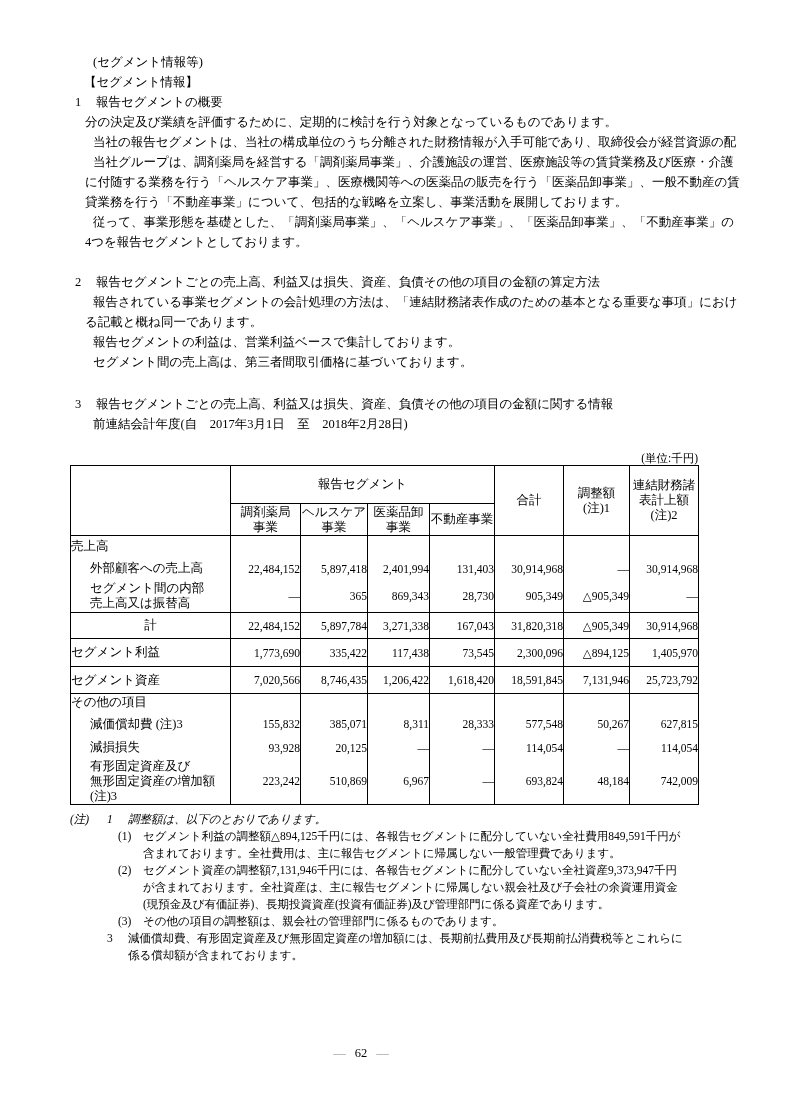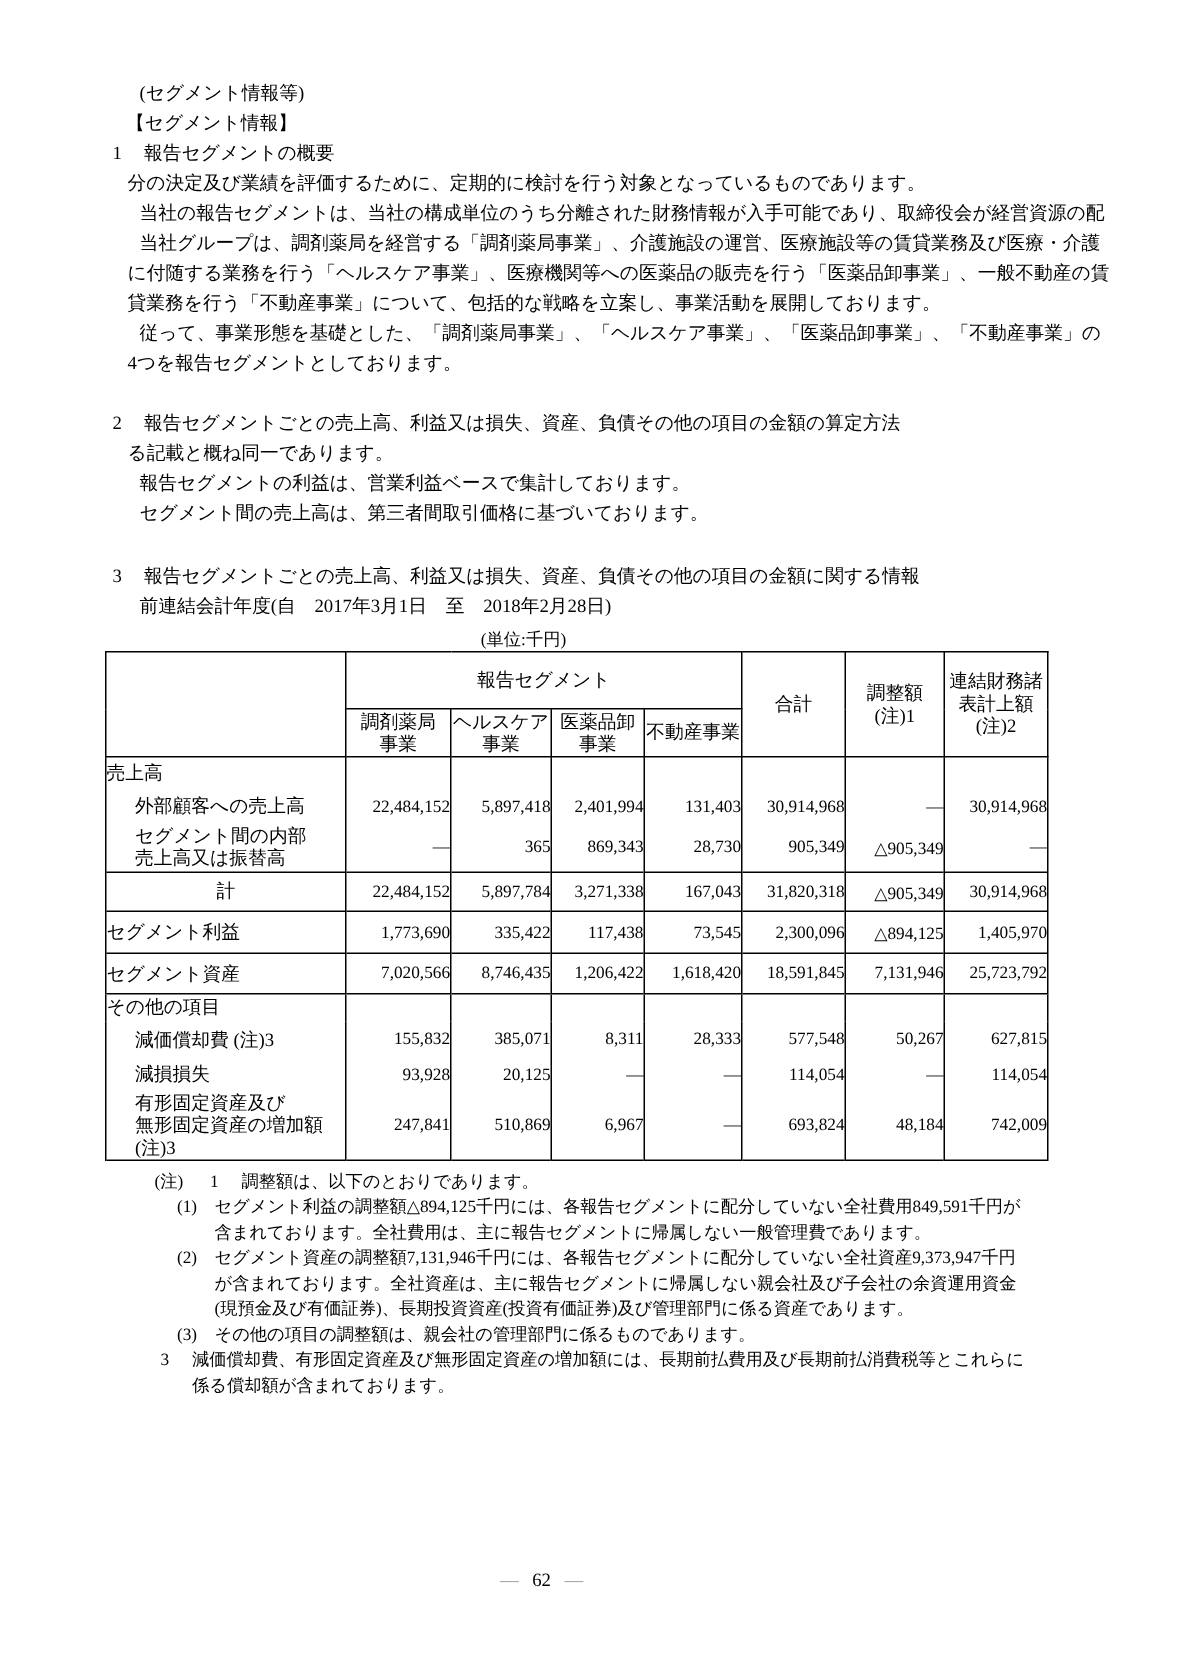--- a/index.html
+++ b/index.html
@@ -11,21 +11,21 @@
   .line{font-size:12.5px;line-height:20px;white-space:nowrap;}
   .subtitle{margin:52px 0 0 93px;}
   .title{margin-left:84px;}
   .sech{margin-left:75px;}
   .secnum{display:inline-block;width:21px;}
   .bl{margin-left:85px;}
   .bl.fi{margin-left:93px;}
   .gap-s2{margin-top:20px;}
   .gap-s3{margin-top:22px;}
   .period{margin-left:93px;}
-  .unit{width:698px;text-align:center;font-size:11.5px;line-height:14px;margin-top:6px;white-space:nowrap;}
+  .unit{width:698px;text-align:right;font-size:11.5px;line-height:14px;margin-top:17px;white-space:nowrap;}
 
   table.seg{
     margin-left:70px;width:628px;border-collapse:collapse;table-layout:fixed;
     border:1px solid #000;
   }
   table.seg th{
     border:1px solid #000;font-weight:normal;text-align:center;vertical-align:middle;
     font-size:12.5px;line-height:15px;padding:0;
   }
   table.seg td{
@@ -36,21 +36,21 @@
   td.lbl{padding-left:6px;font-size:12.5px;line-height:15px;white-space:nowrap;}
   td.lbl.ind{padding-left:19px;}
   td.lbl.ctr{text-align:center;padding-left:0;}
   td.num{text-align:right;padding-right:5px;font-size:11.5px;white-space:nowrap;}
 
   .notes{margin-top:6px;font-size:11.5px;line-height:17px;}
   .nl{white-space:nowrap;}
   .nmark{display:inline-block;width:37px;}
   .nnum{display:inline-block;width:21px;}
   .nsub{display:inline-block;width:25px;}
-  .n-l1{margin-left:103px;}
+  .n-l1{margin-left:70px;font-style:italic;}
   .n-top{margin-left:107px;}
   .n-sub{margin-left:118px;}
   .n-cont{margin-left:143px;}
   .n-cont2{margin-left:128px;}
 
   .footer{position:absolute;top:1046px;left:0;width:722px;text-align:center;font-size:12.5px;}
   .fdash{color:#9a9a9a;margin:0 9px;}
 </style>
 </head>
 <body>
@@ -67,20 +67,21 @@
   <div class="line bl fi">当社の報告セグメントは、当社の構成単位のうち分離された財務情報が入手可能であり、取締役会が経営資源の配</div>
   <div class="line bl fi">当社グループは、調剤薬局を経営する「調剤薬局事業」、介護施設の運営、医療施設等の賃貸業務及び医療・介護</div>
   <div class="line bl">に付随する業務を行う「ヘルスケア事業」、医療機関等への医薬品の販売を行う「医薬品卸事業」、一般不動産の賃</div>
   <div class="line bl">貸業務を行う「不動産事業」について、包括的な戦略を立案し、事業活動を展開しております。</div>
   <div class="line bl fi">従って、事業形態を基礎とした、「調剤薬局事業」、「ヘルスケア事業」、「医薬品卸事業」、「不動産事業」の</div>
   <div class="line bl">4つを報告セグメントとしております。</div>
 
   <div class="line sech gap-s2">
     <span class="secnum">2</span><span>報告セグメントごとの売上高、利益又は損失、資産、負債その他の項目の金額の算定方法</span>
   </div>
+  <div class="line bl fi">報告されている事業セグメントの会計処理の方法は、「連結財務諸表作成のための基本となる重要な事項」におけ</div>
   <div class="line bl">る記載と概ね同一であります。</div>
   <div class="line bl fi">報告セグメントの利益は、営業利益ベースで集計しております。</div>
   <div class="line bl fi">セグメント間の売上高は、第三者間取引価格に基づいております。</div>
 
   <div class="line sech gap-s3">
     <span class="secnum">3</span><span>報告セグメントごとの売上高、利益又は損失、資産、負債その他の項目の金額に関する情報</span>
   </div>
   <div class="line period">前連結会計年度(自　2017年3月1日　至　2018年2月28日)</div>
 
   <div class="unit">(単位:千円)</div>
@@ -220,21 +221,21 @@
         <td class="num">114,054</td>
         <td class="num">―</td>
         <td class="num">114,054</td>
       </tr>
       <tr style="height:40px">
         <td class="lbl ind">
           <div>有形固定資産及び</div>
           <div>無形固定資産の増加額</div>
           <div>(注)3</div>
         </td>
-        <td class="num">247,841</td>
+        <td class="num">223,242</td>
         <td class="num">510,869</td>
         <td class="num">6,967</td>
         <td class="num">―</td>
         <td class="num">693,824</td>
         <td class="num">48,184</td>
         <td class="num">742,009</td>
       </tr>
     </tbody>
   </table>
 

